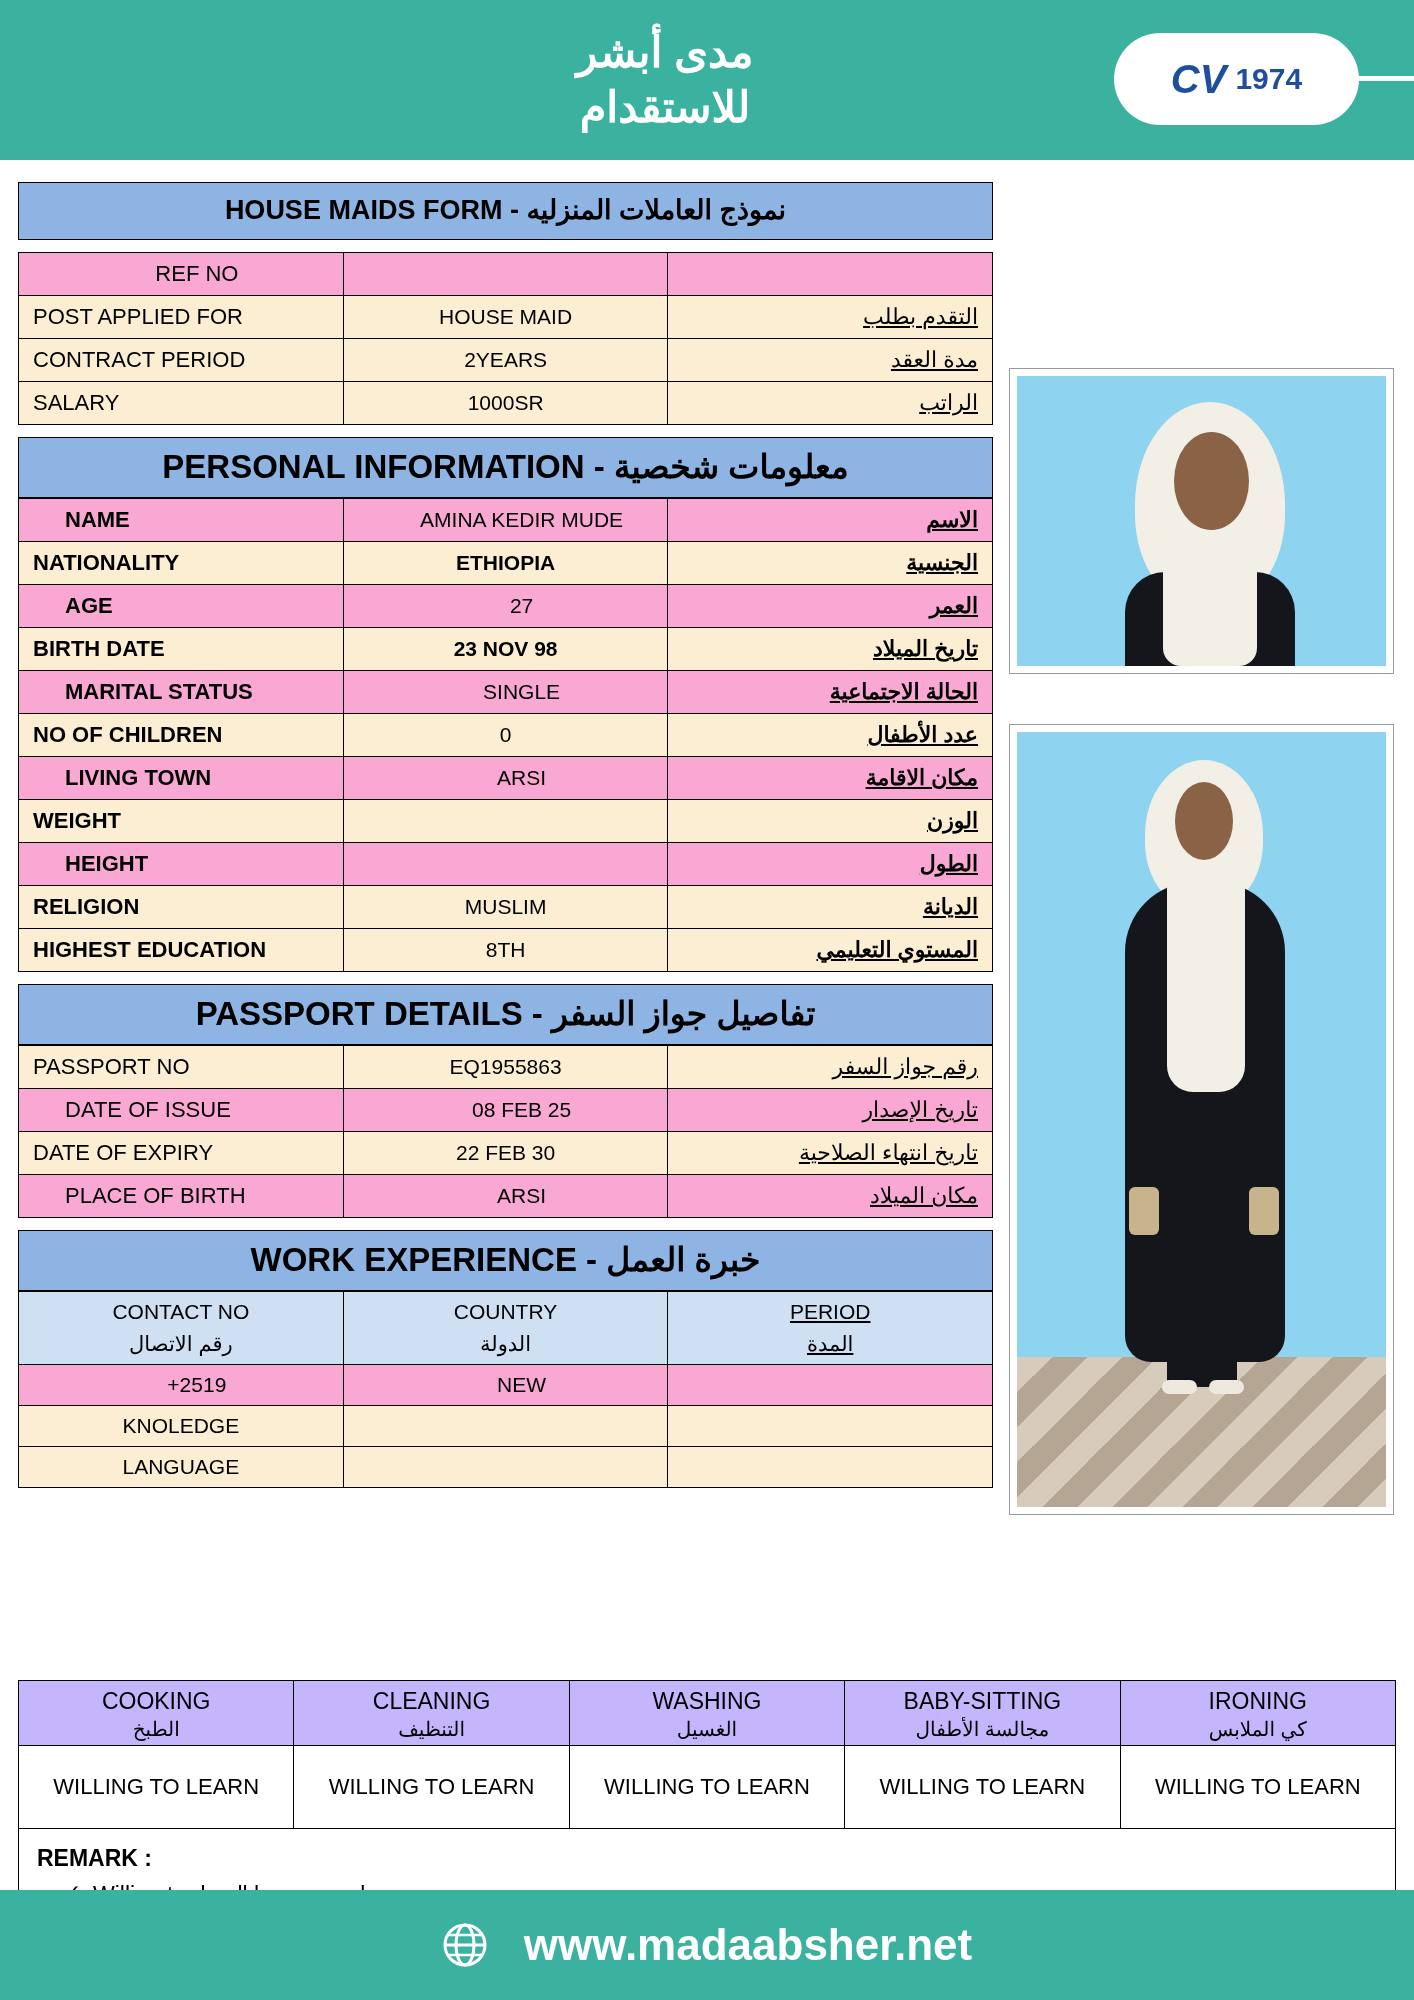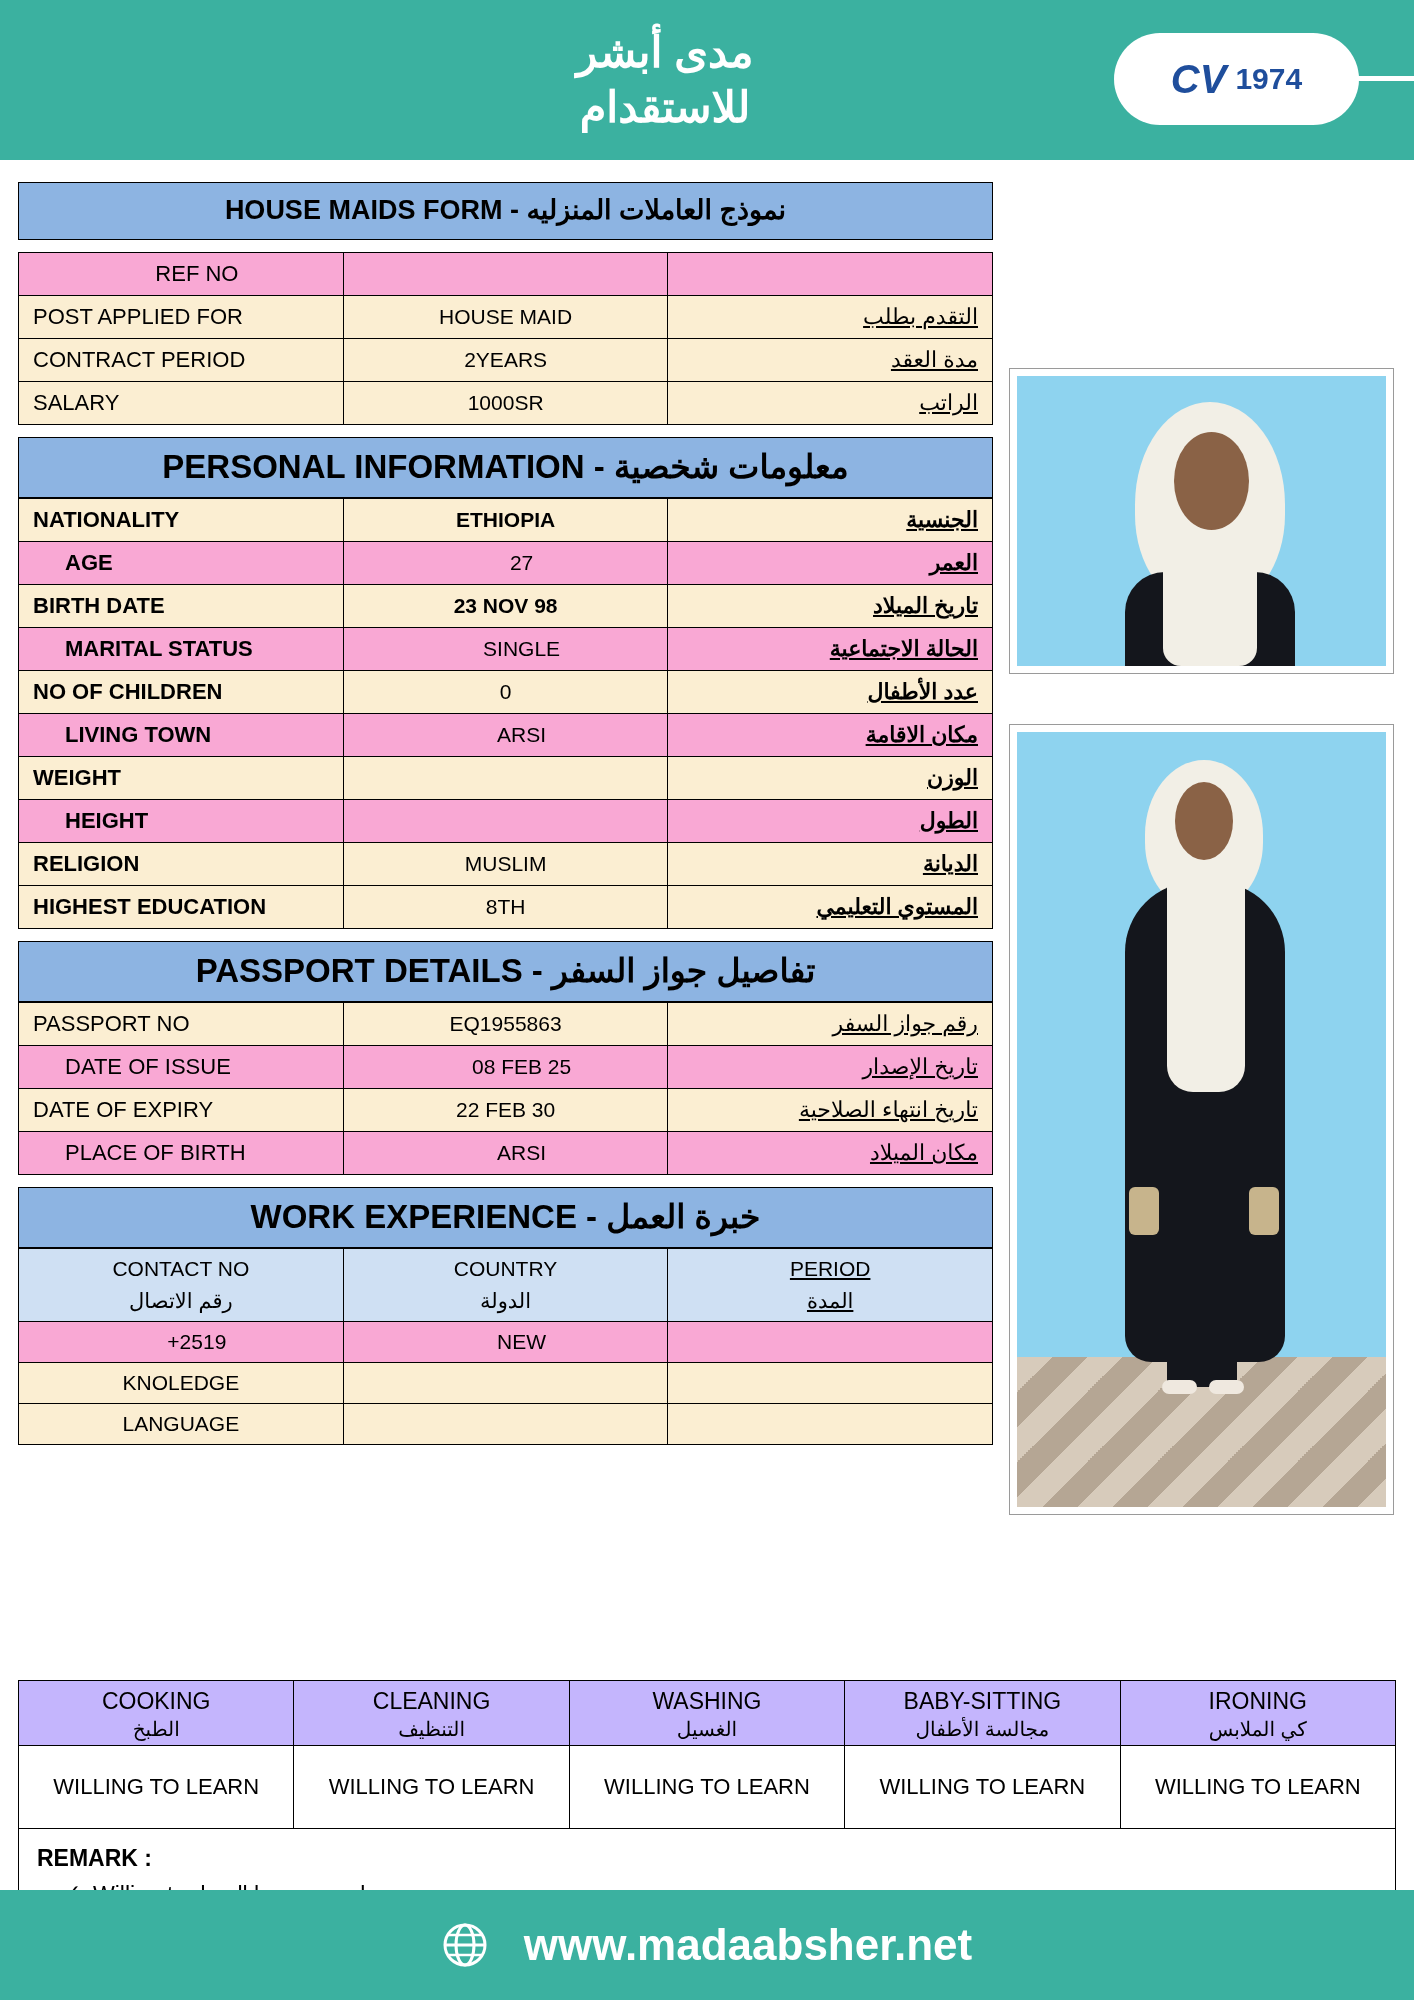--- a/index.html
+++ b/index.html
@@ -284,20 +284,31 @@
             </td>
       </tr>
     </tbody>
       </table>
 
     <div class="gap"></div>
 
     <div class="bluebar">PERSONAL INFORMATION - معلومات شخصية</div>
     <table>
       <tbody>
+          <tr>
+        <td class="col-a white">
+              <div class="lbl bold">NAME</div>
+            </td>
+        <td class="col-b white">
+              <div class="val">AMINA KEDIR MUDE</div>
+            </td>
+        <td class="col-c white">
+              <div class="ar bold">الاسم</div>
+            </td>
+      </tr>
       <tr>
         <td class="col-a cream">
               <div class="lbl bold">NATIONALITY</div>
             </td>
         <td class="col-b cream">
               <div class="val bold">ETHIOPIA</div>
             </td>
         <td class="col-c cream">
               <div class="ar bold">الجنسية</div>
             </td>

